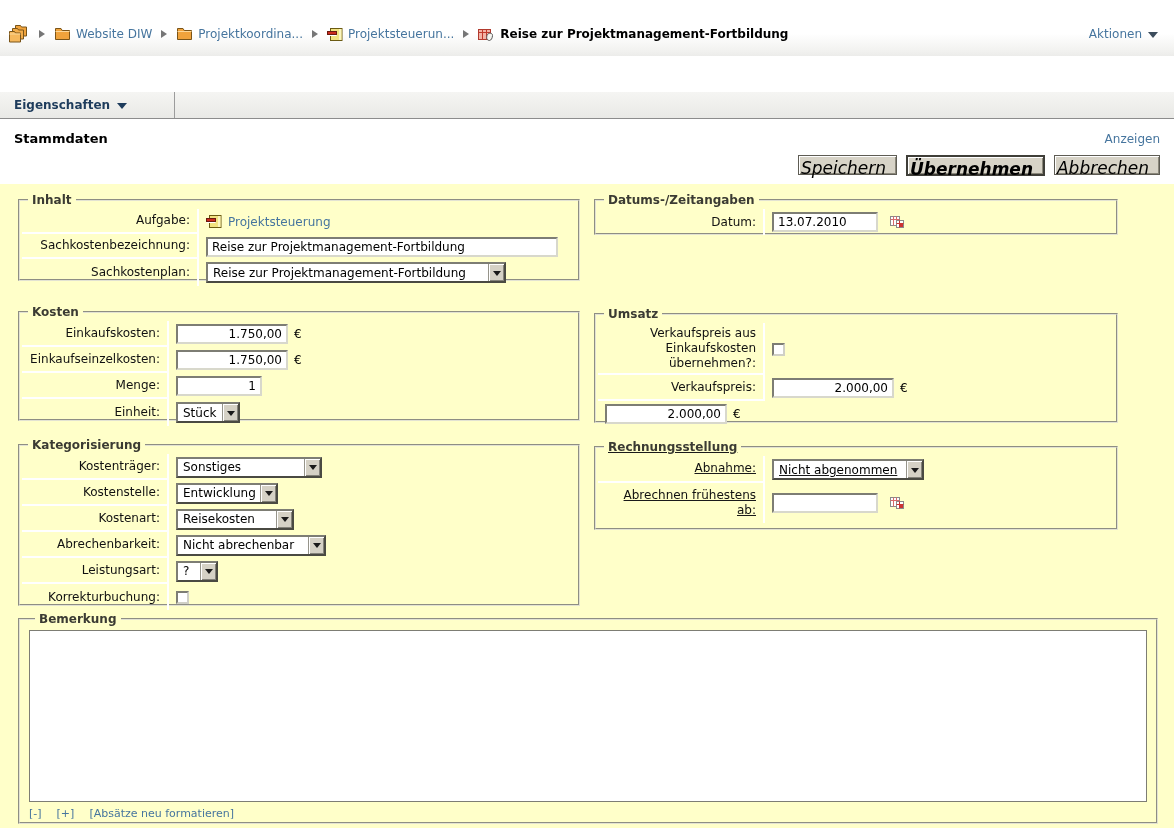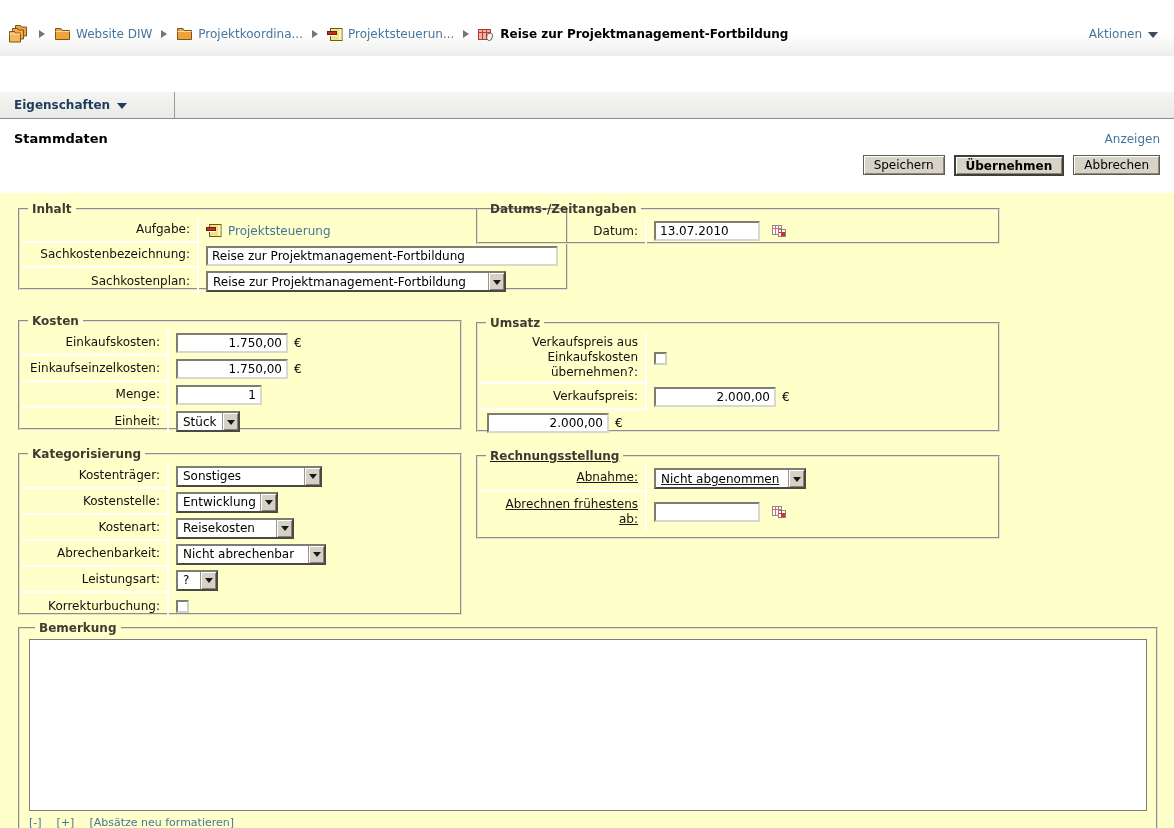--- a/index.html
+++ b/index.html
@@ -23,35 +23,35 @@
   .tabstrip {
     height: 27px; background: linear-gradient(#f5f5f3, #e9e9e6);
     border-bottom: 1px solid #8c8c8c; display: flex; align-items: stretch; margin-top: 36px;
   }
   .tab {
     display: flex; align-items: center; gap: 7px; padding: 0 14px; min-width: 175px;
     border-right: 1px solid #9c9c9c; color: #1e3c5c; font-weight: bold; font-size: 12px; cursor: pointer;
   }
   .tab .tri-down { border-top-color: #1e3c5c; }
   
-  .whitehead { height: 74px; background: #fff; padding: 12px 14px 0 14px; }
+  .whitehead { height: 65px; background: #fff; padding: 12px 14px 0 14px; }
   .headrow { display: flex; align-items: center; justify-content: space-between; }
   .page-title { font-size: 13px; font-weight: bold; color: #000; }
   .link { color: #46759e; cursor: pointer; text-decoration: none; }
   .btnrow { display: flex; justify-content: flex-end; gap: 9px; margin-top: 9px; }
   .btn {
-    font-family: inherit; font-size: 12px; color: #000; background: #d7d3c7;
-    border: 1px solid #5e5c54; padding: 2px 10px 3px 10px; height: 20px;
-    box-shadow: inset 1px 1px 0 #ffffff, inset -1px -1px 0 #8b887b; cursor: pointer;
+    font-family: inherit; font-size: 17px; color: #000; background: #d7d3c7;
+    border: 1px solid #5e5c54; padding: 2px 10px 3px 2px; height: 20px;
+    box-shadow: inset 1px 1px 0 #ffffff, inset -1px -1px 0 #8b887b; cursor: pointer; font-style: italic;
   }
   .btn.default { font-weight: bold; border: 2px solid #3f3e38; height: 21px; }
   
   .formarea { background: #ffffc9; padding: 9px 16px 0 18px; height: 672px; }
   .cols { display: flex; gap: 14px; }
-  .col-l { width: 444px; }
+  .col-l { width: 562px; }
   .col-r { width: 524px; }
   fieldset {
     border: 2px groove #e2e2d2; padding: 2px 8px 4px 2px; background: transparent;
   }
   legend { font-weight: bold; font-size: 12px; color: #3b3b33; padding: 0 4px; margin-left: 6px; }
   .fs-inhalt { height: 88px; margin-bottom: 24px; }
   .fs-kosten { height: 116px; margin-bottom: 17px; }
   .fs-kat    { height: 168px; }
   .fs-datum  { height: 42px;  margin-bottom: 72px; }
   .fs-umsatz { height: 116px; margin-bottom: 17px; }

